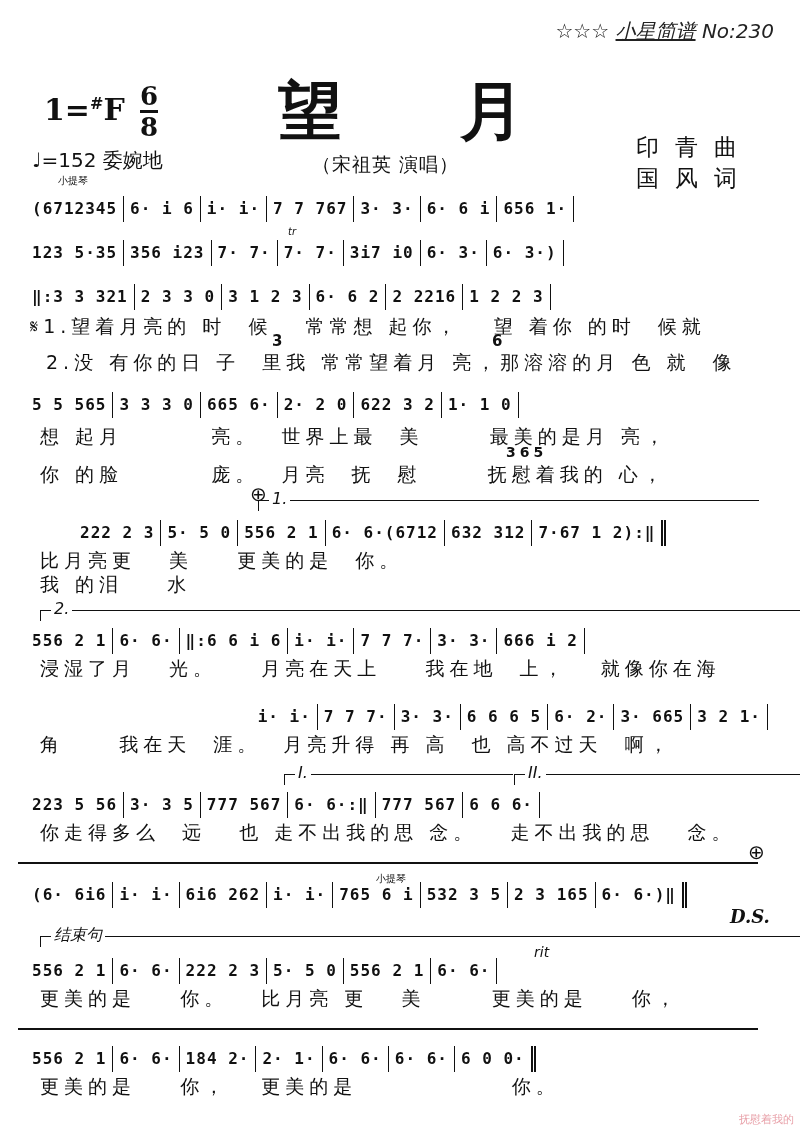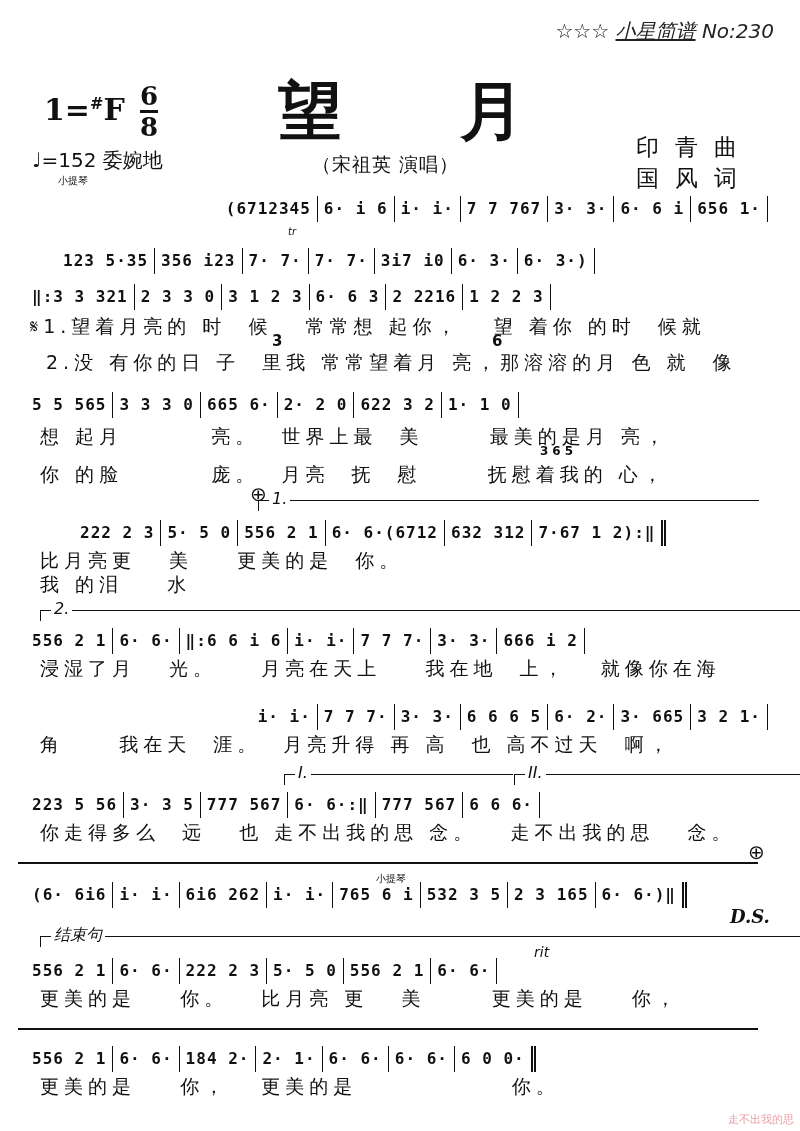--- a/index.html
+++ b/index.html
@@ -49,42 +49,42 @@
 </div>
 <div class="abs title">望月</div>
 <div class="abs tempo">♩=152  委婉地</div>
 <div class="abs singer">（宋祖英 演唱）</div>
 <div class="abs credits">
   <div>印青曲</div>
   <div>国风词</div>
 </div>
 <div class="abs inst" style="left:58px;top:174px;">小提琴</div>
 
-<div class="row" style="top:196px;text-align:right;">
+<div class="row" style="top:196px;">
   <div class="notes"><span class="m first">(6712345</span><span class="m">6· i 6</span><span class="m">i· i·</span><span class="m">7 7 767</span><span class="m">3· 3·</span><span class="m">6· 6 i</span><span class="m">656 1·</span></div>
 </div>
 
 <div class="abs" style="left:288px;top:226px;font-size:10px;font-style:italic;">tr</div>
-<div class="row" style="top:248px;margin-left:31px;">
+<div class="row" style="top:240px;">
   <div class="notes"><span class="m first">123 5·35</span><span class="m">356 i23</span><span class="m">7· 7·</span><span class="m">7· 7·</span><span class="m">3i7 i0</span><span class="m">6· 3·</span><span class="m">6· 3·)</span></div>
 </div>
 
 <div class="row" style="top:284px;">
-  <div class="notes"><span class="m first">‖:3 3 321</span><span class="m">2 3 3 0</span><span class="m">3 1 2 3</span><span class="m">6· 6 3</span><span class="m">2 2216</span><span class="m">1 2 2 3</span></div>
+  <div class="notes"><span class="m first">‖:3 3 321</span><span class="m">2 3 3 0</span><span class="m">3 1 2 3</span><span class="m">6· 6 2</span><span class="m">2 2216</span><span class="m">1 2 2 3</span></div>
 </div>
 <div class="lyric" style="top:314px;left:30px;">𝄋1.望着月亮的 时  候   常常想 起你，   望 着你 的时  候就</div>
 <div class="abs" style="left:272px;top:332px;font-weight:bold;font-size:15px;">3</div>
 <div class="abs" style="left:492px;top:332px;font-weight:bold;font-size:15px;">6</div>
 <div class="lyric" style="top:350px;left:46px;">2.没 有你的日 子  里我 常常望着月 亮，那溶溶的月 色 就  像</div>
 
 <div class="row" style="top:392px;">
   <div class="notes"><span class="m first">5 5 565</span><span class="m">3 3 3 0</span><span class="m">665 6·</span><span class="m">2· 2 0</span><span class="m">622 3 2</span><span class="m">1· 1 0</span></div>
 </div>
 <div class="lyric" style="top:424px;left:40px;">想 起月        亮。  世界上最  美      最美的是月 亮，</div>
-<div class="abs" style="left:540px;top:444px;font-weight:bold;font-size:12px;letter-spacing:4px;">365</div>
+<div class="abs" style="left:506px;top:444px;font-weight:bold;font-size:14px;letter-spacing:4px;">365</div>
 <div class="lyric" style="top:462px;left:40px;">你 的脸        庞。  月亮  抚  慰      抚慰着我的 心，</div>
 
 <div class="abs coda" style="left:250px;top:482px;">⊕</div>
 <div class="volta" style="left:258px;top:500px;width:500px;">
     <span>1.</span>
   </div>
 <div class="row" style="top:520px;margin-left:48px;">
   <div class="notes"><span class="m first">222 2 3</span><span class="m">5· 5 0</span><span class="m">556 2 1</span><span class="m">6· 6·(6712</span><span class="m">632 312</span><span class="m fin">7·67 1 2):‖</span></div>
 </div>
 <div class="lyric" style="top:548px;left:40px;">比月亮更   美    更美的是  你。</div>
@@ -130,13 +130,13 @@
   <div class="notes"><span class="m first">556 2 1</span><span class="m">6· 6·</span><span class="m">222 2 3</span><span class="m">5· 5 0</span><span class="m">556 2 1</span><span class="m">6· 6·</span></div>
 </div>
 <div class="lyric" style="top:986px;left:40px;text-align:center;">更美的是    你。   比月亮 更   美      更美的是    你，</div>
 
 <div class="hr" style="left:18px;top:1028px;width:740px;"></div>
 <div class="row" style="top:1046px;">
   <div class="notes"><span class="m first">556 2 1</span><span class="m">6· 6·</span><span class="m">184 2·</span><span class="m">2· 1·</span><span class="m">6· 6·</span><span class="m">6· 6·</span><span class="m fin">6 0 0·</span></div>
 </div>
 <div class="lyric" style="top:1074px;left:40px;">更美的是    你，   更美的是              你。</div>
 
-<div class="abs wm">走不出我的思</div>
+<div class="abs wm">抚慰着我的</div>
 
 </body></html>

